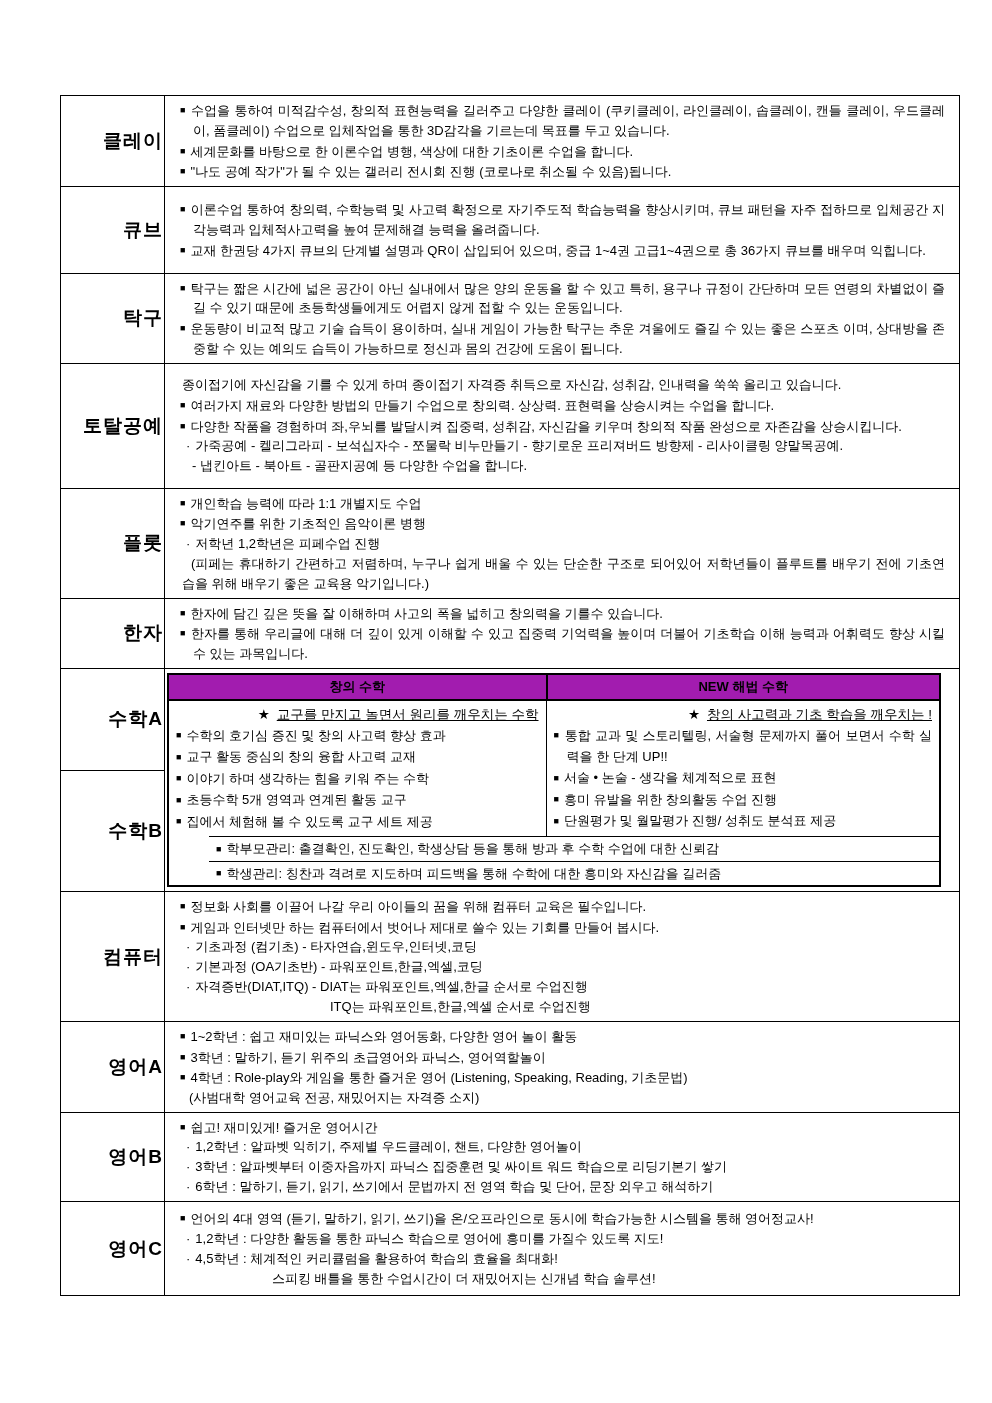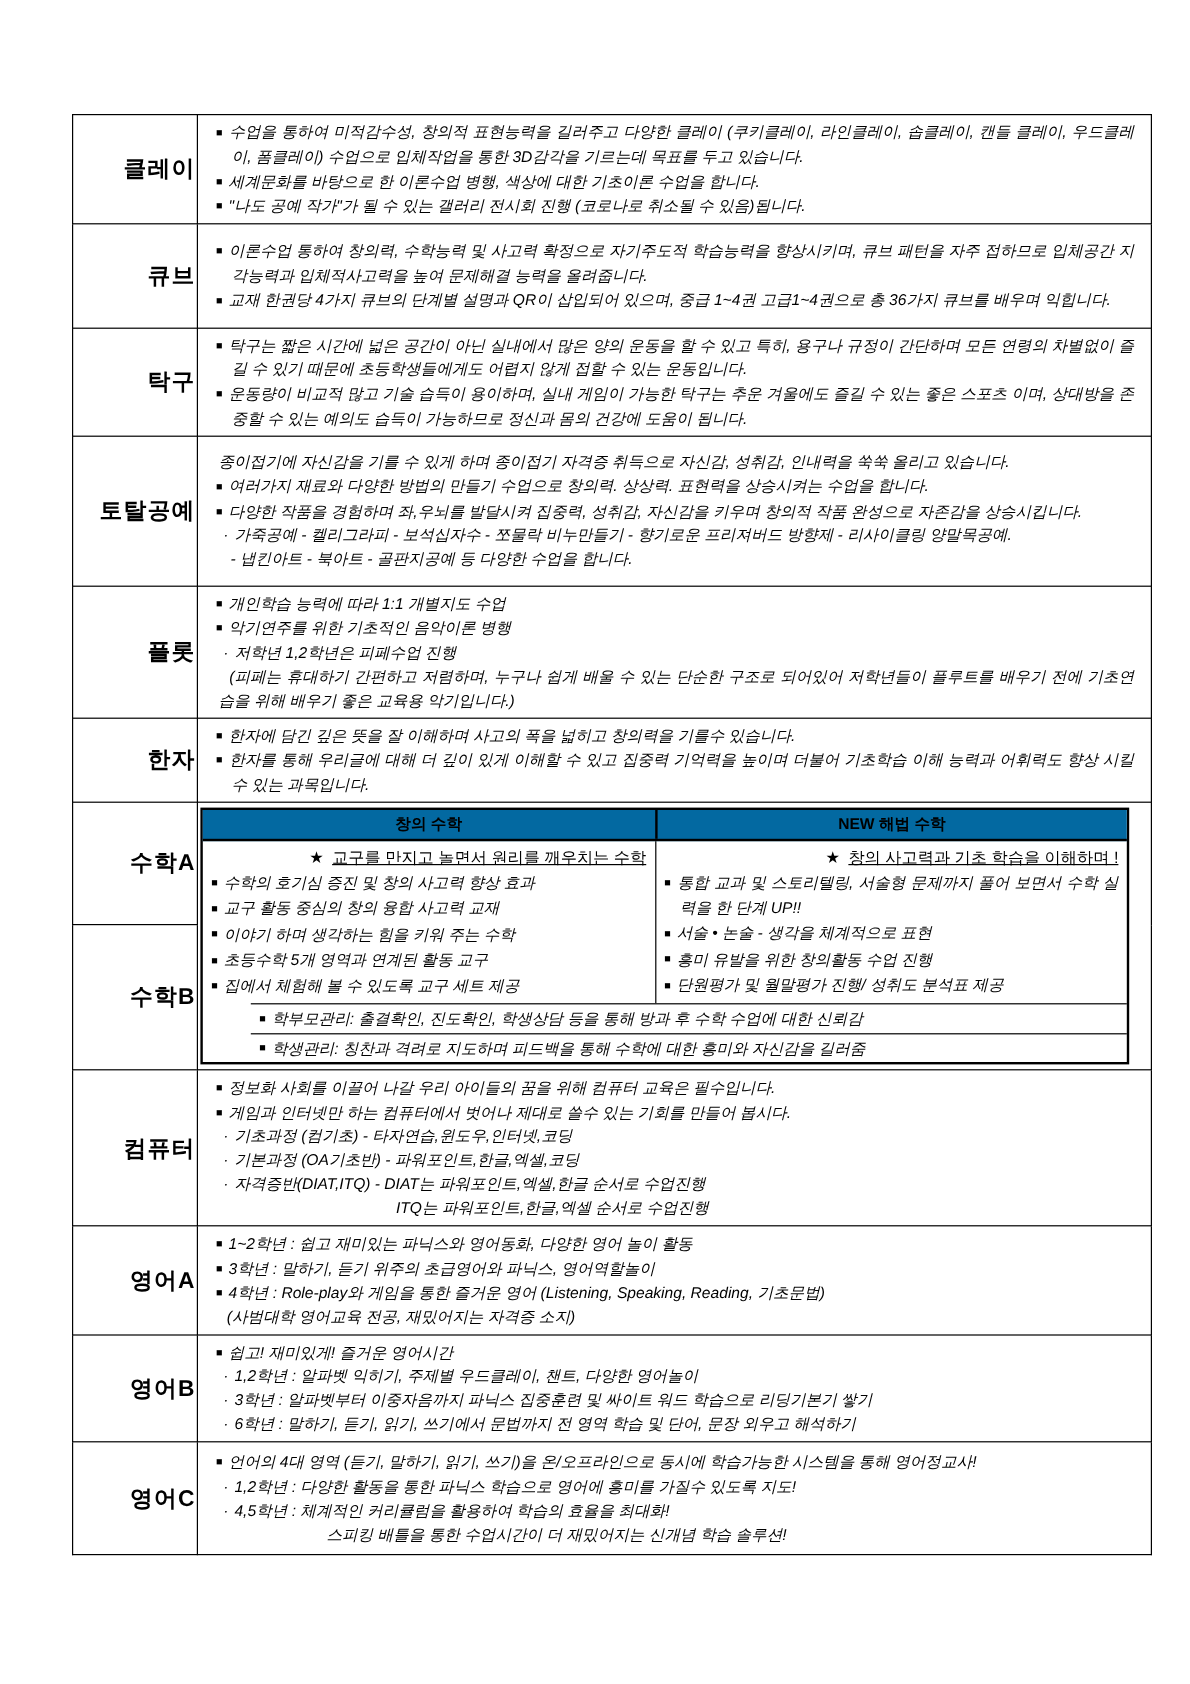--- a/index.html
+++ b/index.html
@@ -2,36 +2,36 @@
 <html><head>
 <meta charset="utf-8">
 <style>
   html,body{margin:0;padding:0;background:#ffffff;}
   body{width:992px;height:1403px;font-family:"Liberation Sans","DejaVu Sans",sans-serif;color:#000;}
   .page{position:relative;width:992px;height:1403px;background:#fff;overflow:hidden;}
   table.main{position:absolute;left:60px;top:95px;width:900px;border-collapse:collapse;table-layout:fixed;}
   table.main td{border:1.5px solid #000;vertical-align:middle;}
   td.lbl{width:104px;text-align:right;font-weight:bold;font-size:19px;letter-spacing:1px;}
   td.cnt{padding:4px 14px 4px 15px;font-size:13px;line-height:20px;}
-  .ln{text-align:justify;font-style:italic;}
+  .ln{text-align:justify;}
   .mk{margin-right:5px;}
   .b{padding-left:13px;text-indent:-13px;}
   .b .mk{font-size:9px;vertical-align:1.5px;}
   .s{padding-left:18px;text-indent:-12px;}
   .s .mk{font-size:13px;}
   .pl{padding-left:2px;}
   .pipe{text-indent:9px;}
   .ind-nap{padding-left:12px;}
   .ind-itq{padding-left:150px;}
   .ind-spk{padding-left:92px;}
   .ind-sm{padding-left:9px;}
   
   td.mathcell{padding:0;}
   .mtable{margin:4px 18px 4px 2px;border:2px solid #000;}
-  .mhead{display:flex;border-bottom:2px solid #000;background:#0369a1;}
+  .mhead{display:flex;border-bottom:2px solid #000;background:#a21caf;}
   .mhead .hc{flex:0 0 48.9%;box-sizing:border-box;text-align:center;font-weight:bold;font-size:13px;padding:2px 0;}
   .mhead .hc2{flex:1;border-left:2px solid #000;}
   .mbody{display:flex;}
   .mcol{flex:0 0 48.9%;box-sizing:border-box;padding:3px 7px 4px 7px;font-size:13px;line-height:21px;}
   .mcol2{flex:1;border-left:1.5px solid #000;}
   .starline{font-weight:normal;font-size:13.5px;padding-left:2px;white-space:nowrap;text-align:right;}
   .starline .mk{margin-right:7px;}
   .ul{text-decoration:underline;}
   .mfoot{border-top:1.5px solid #000;padding:2px 7px;font-size:13px;line-height:19px;margin-left:40px;}
 </style>
@@ -111,21 +111,21 @@
         <div class="mbody">
           <div class="mcol">
             <div class="starline"><span class="mk">★</span><span class="ul">교구를 만지고 놀면서 원리를 깨우치는 수학</span></div>
             <div class="ln b"><span class="mk">■</span><span>수학의 호기심 증진 및 창의 사고력 향상 효과</span></div>
             <div class="ln b"><span class="mk">■</span><span>교구 활동 중심의 창의 융합 사고력 교재</span></div>
             <div class="ln b"><span class="mk">■</span><span>이야기 하며 생각하는 힘을 키워 주는 수학</span></div>
             <div class="ln b"><span class="mk">■</span><span>초등수학 5개 영역과 연계된 활동 교구</span></div>
             <div class="ln b"><span class="mk">■</span><span>집에서 체험해 볼 수 있도록 교구 세트 제공</span></div>
           </div>
           <div class="mcol mcol2">
-            <div class="starline"><span class="mk">★</span><span class="ul">창의 사고력과 기초 학습을 이해하며 !</span></div>
+            <div class="starline"><span class="mk">★</span><span class="ul">창의 사고력과 기초 학습을 깨우치는 !</span></div>
             <div class="ln b"><span class="mk">■</span><span>통합 교과 및 스토리텔링, 서술형 문제까지 풀어 보면서 수학 실력을 한 단계 UP!!</span></div>
             <div class="ln b"><span class="mk">■</span><span>서술 • 논술 - 생각을 체계적으로 표현</span></div>
             <div class="ln b"><span class="mk">■</span><span>흥미 유발을 위한 창의활동 수업 진행</span></div>
             <div class="ln b"><span class="mk">■</span><span>단원평가 및 월말평가 진행/ 성취도 분석표 제공</span></div>
           </div>
         </div>
         <div class="mfoot">
           <div class="ln b"><span class="mk">■</span><span>학부모관리: 출결확인, 진도확인, 학생상담 등을 통해 방과 후 수학 수업에 대한 신뢰감</span></div>
         </div>
         <div class="mfoot">

